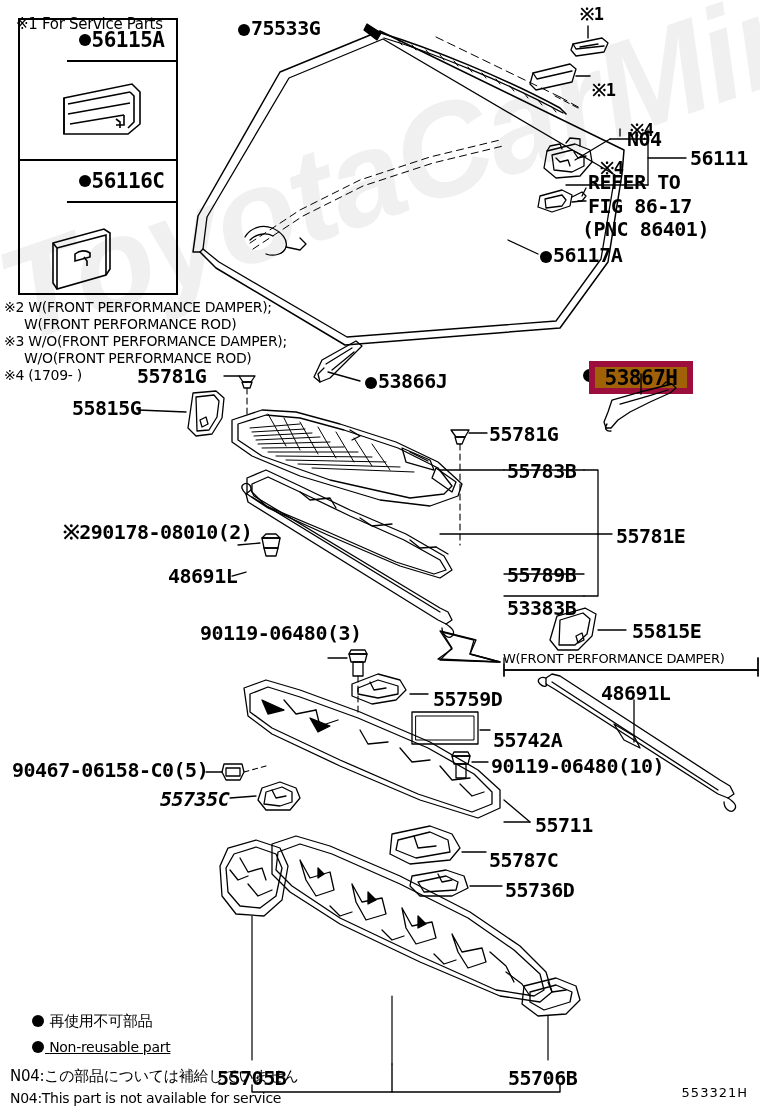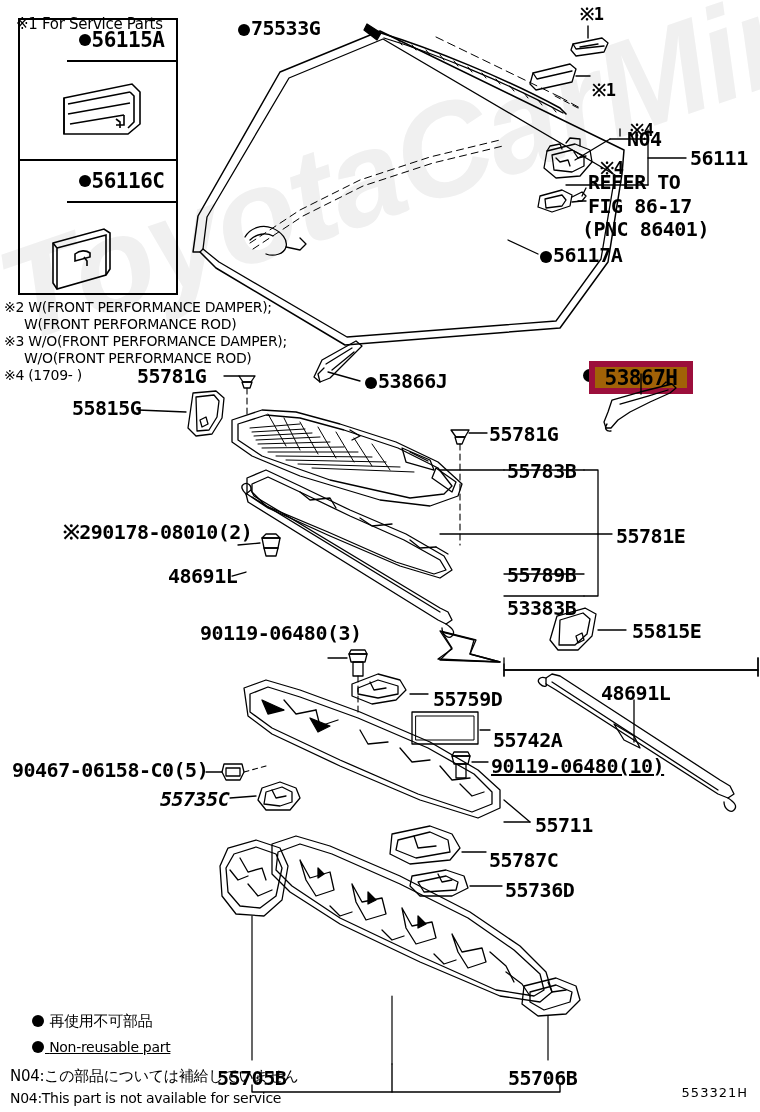--- a/index.html
+++ b/index.html
@@ -157,26 +157,27 @@
   <div class="lbl" style="left:616px;top:526px;">55781E</div>
   <div class="lbl" style="left:507px;top:565px;">55789B</div>
   <div class="lbl" style="left:507px;top:598px;">53383B</div>
 
   <div class="lbl" style="left:63px;top:522px;">
     <span class="sm">※2</span><span>90178-08010(2)</span>
   </div>
   <div class="lbl" style="left:168px;top:566px;">48691L</div>
 
   <div class="lbl" style="left:632px;top:621px;">55815E</div>
+  <div class="note" style="left:503px;top:650px;font-size:13px;">W(FRONT PERFORMANCE DAMPER)</div>
 
   <div class="lbl" style="left:179px;top:623px;margin-left:21px;">90119-06480(3)</div>
   <div class="lbl" style="left:433px;top:689px;">55759D</div>
   <div class="lbl" style="left:601px;top:683px;">48691L</div>
   <div class="lbl" style="left:493px;top:730px;">55742A</div>
-  <div class="lbl" style="left:491px;top:756px;text-decoration:underline;">90119-06480(10)</div>
+  <div class="lbl" style="left:491px;top:756px;">90119-06480(10)</div>
   <div class="lbl" style="left:12px;top:760px;">90467-06158-C0(5)</div>
   <div class="lbl" style="left:160px;top:789px;font-style:italic;">55735C</div>
   <div class="lbl" style="left:535px;top:815px;">55711</div>
   <div class="lbl" style="left:489px;top:850px;">55787C</div>
   <div class="lbl" style="left:505px;top:880px;">55736D</div>
   <div class="lbl" style="left:217px;top:1068px;">55705B</div>
   <div class="lbl" style="left:508px;top:1068px;">55706B</div>
   <div class="lbl" style="left:364px;top:1085px;margin-top:24px;">55701</div>
 
   <svg id="art" viewBox="0 0 760 1112">

